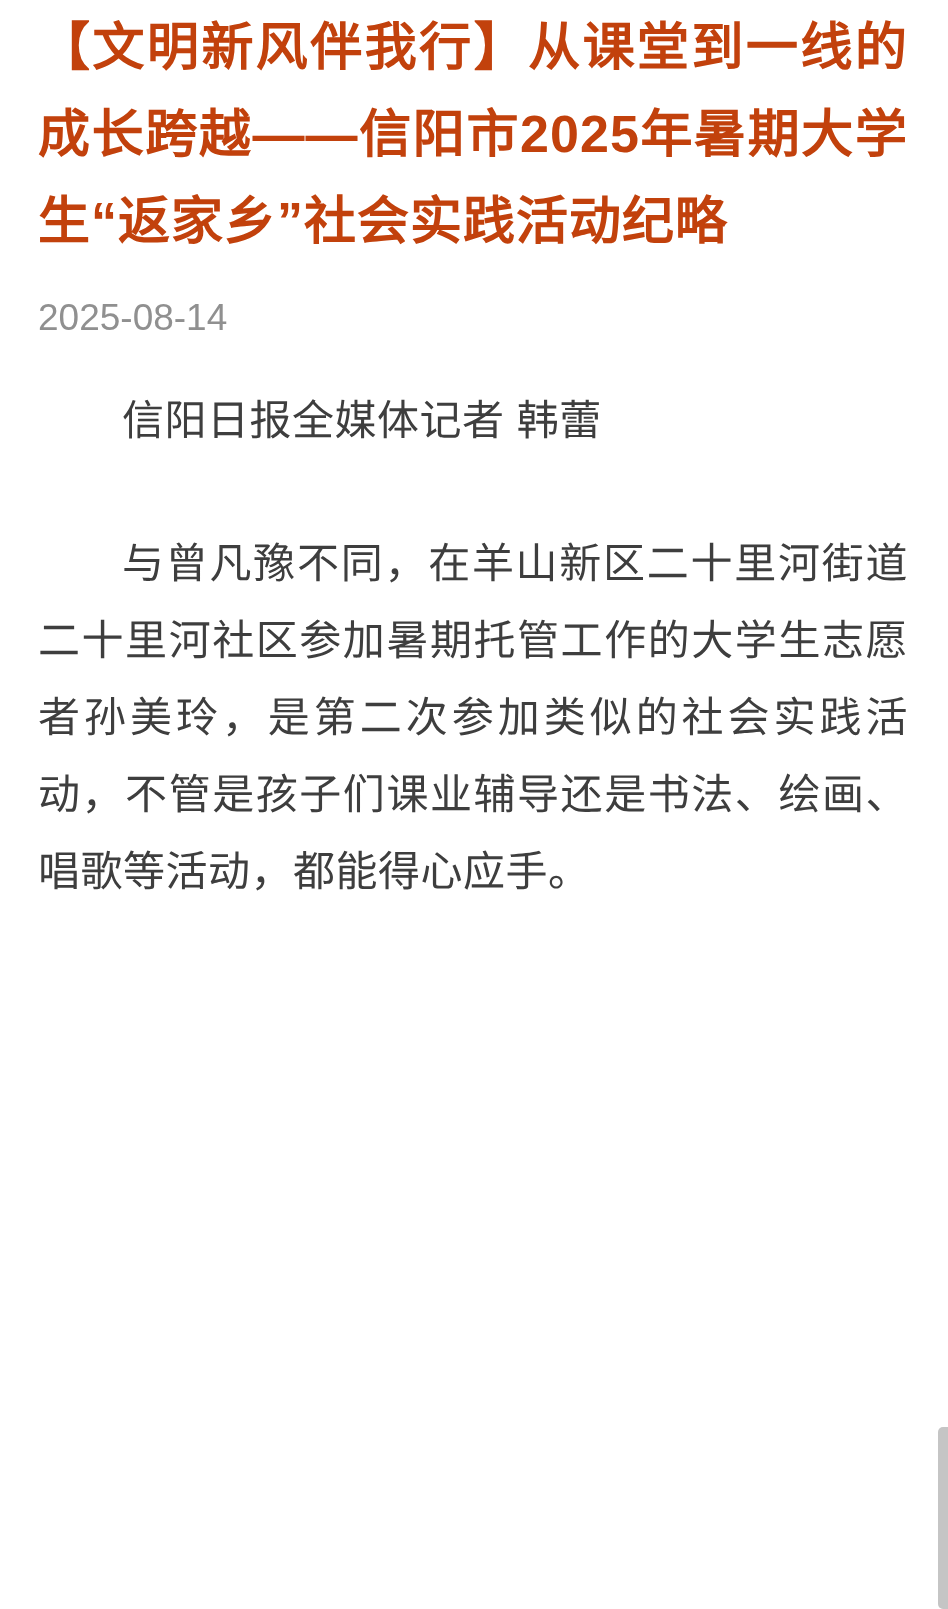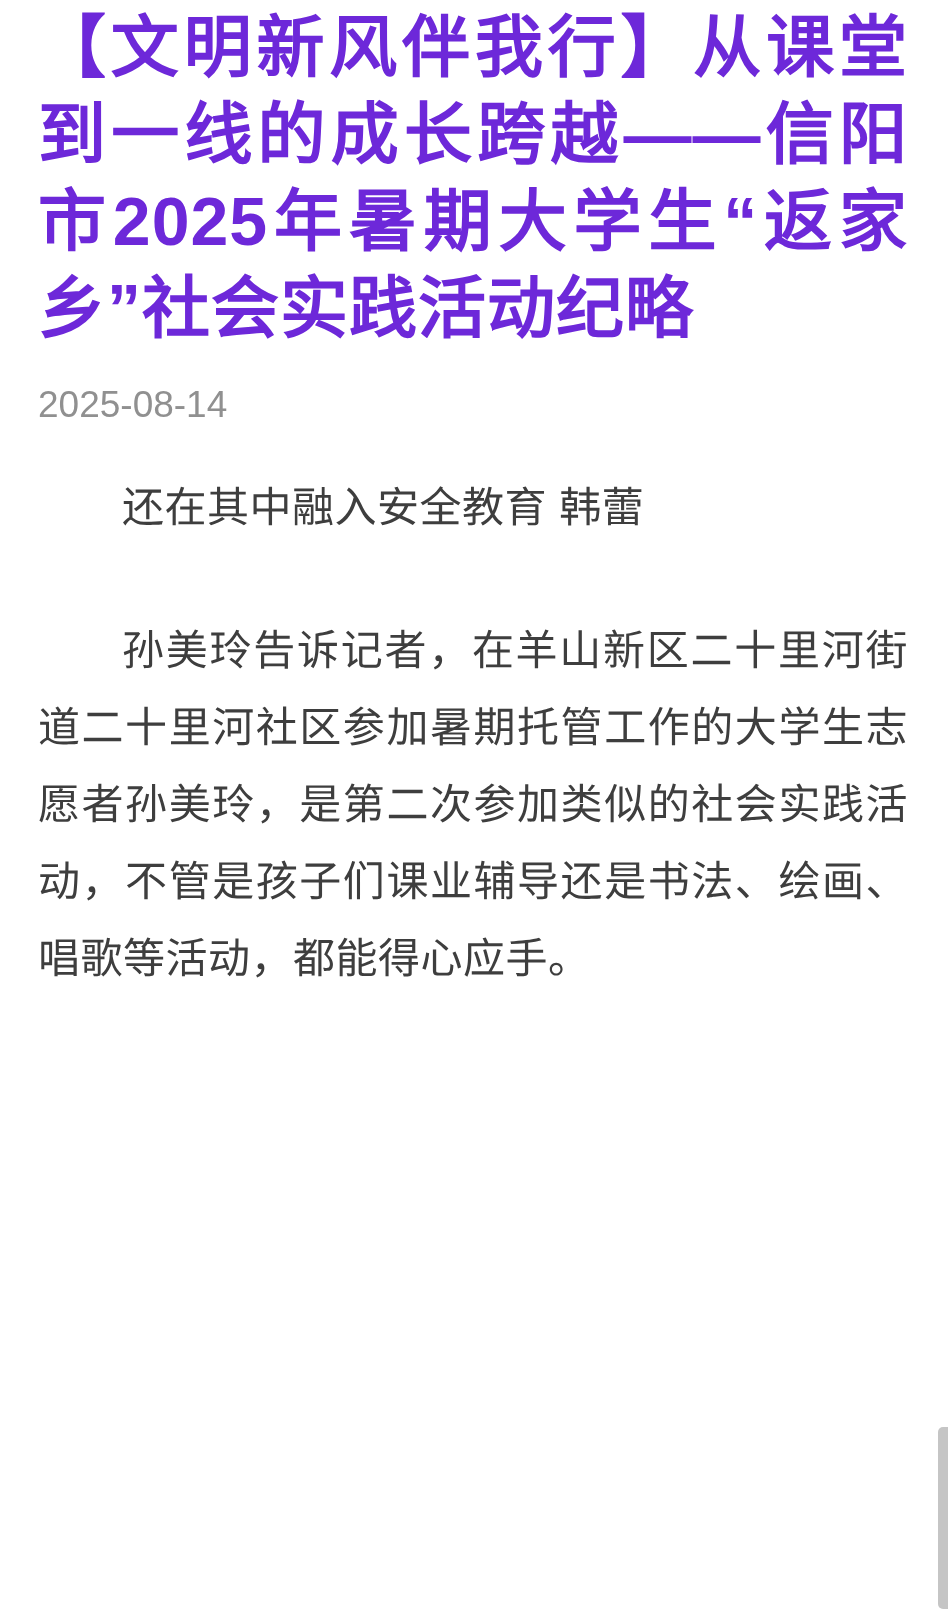--- a/index.html
+++ b/index.html
@@ -12,24 +12,24 @@
     height: 1609px;
     position: relative;
     overflow: hidden;
     font-family: "Liberation Sans", "DejaVu Sans", sans-serif;
   }
   .content {
     padding: 4px 40px 0 38px;
   }
   .article-title {
     margin: 0 0 33px 0;
-    font-size: 68px;
+    font-size: 52px;
     line-height: 87px;
     font-weight: 700;
-    color: #6d28d9;
+    color: #c2410c;
     letter-spacing: 1px;
     text-align: justify;
   }
   .meta-row {
     margin: 16px 0 44px 0;
     font-size: 37px;
     line-height: 40px;
     color: #909090;
     display: flex;
     align-items: center;
@@ -67,20 +67,20 @@
 
 <div class="content">
 
   <h1 class="article-title">【文明新风伴我行】从课堂到一线的成长跨越——信阳市2025年暑期大学生“返家乡”社会实践活动纪略</h1>
 
   <div class="meta-row">
     <span class="meta-date">2025-08-14</span>
   </div>
 
   <div class="article-body">
-    <p class="byline">还在其中融入安全教育 韩蕾</p>
+    <p class="byline">信阳日报全媒体记者 韩蕾</p>
 
-  <p class="para">孙美玲告诉记者，在羊山新区二十里河街道二十里河社区参加暑期托管工作的大学生志愿者孙美玲，是第二次参加类似的社会实践活动，不管是孩子们课业辅导还是书法、绘画、唱歌等活动，都能得心应手。</p>
+  <p class="para">与曾凡豫不同，在羊山新区二十里河街道二十里河社区参加暑期托管工作的大学生志愿者孙美玲，是第二次参加类似的社会实践活动，不管是孩子们课业辅导还是书法、绘画、唱歌等活动，都能得心应手。</p>
     </div>
 
 </div>
 
 <div class="scrollbar-thumb"></div>
 
 </body></html>

